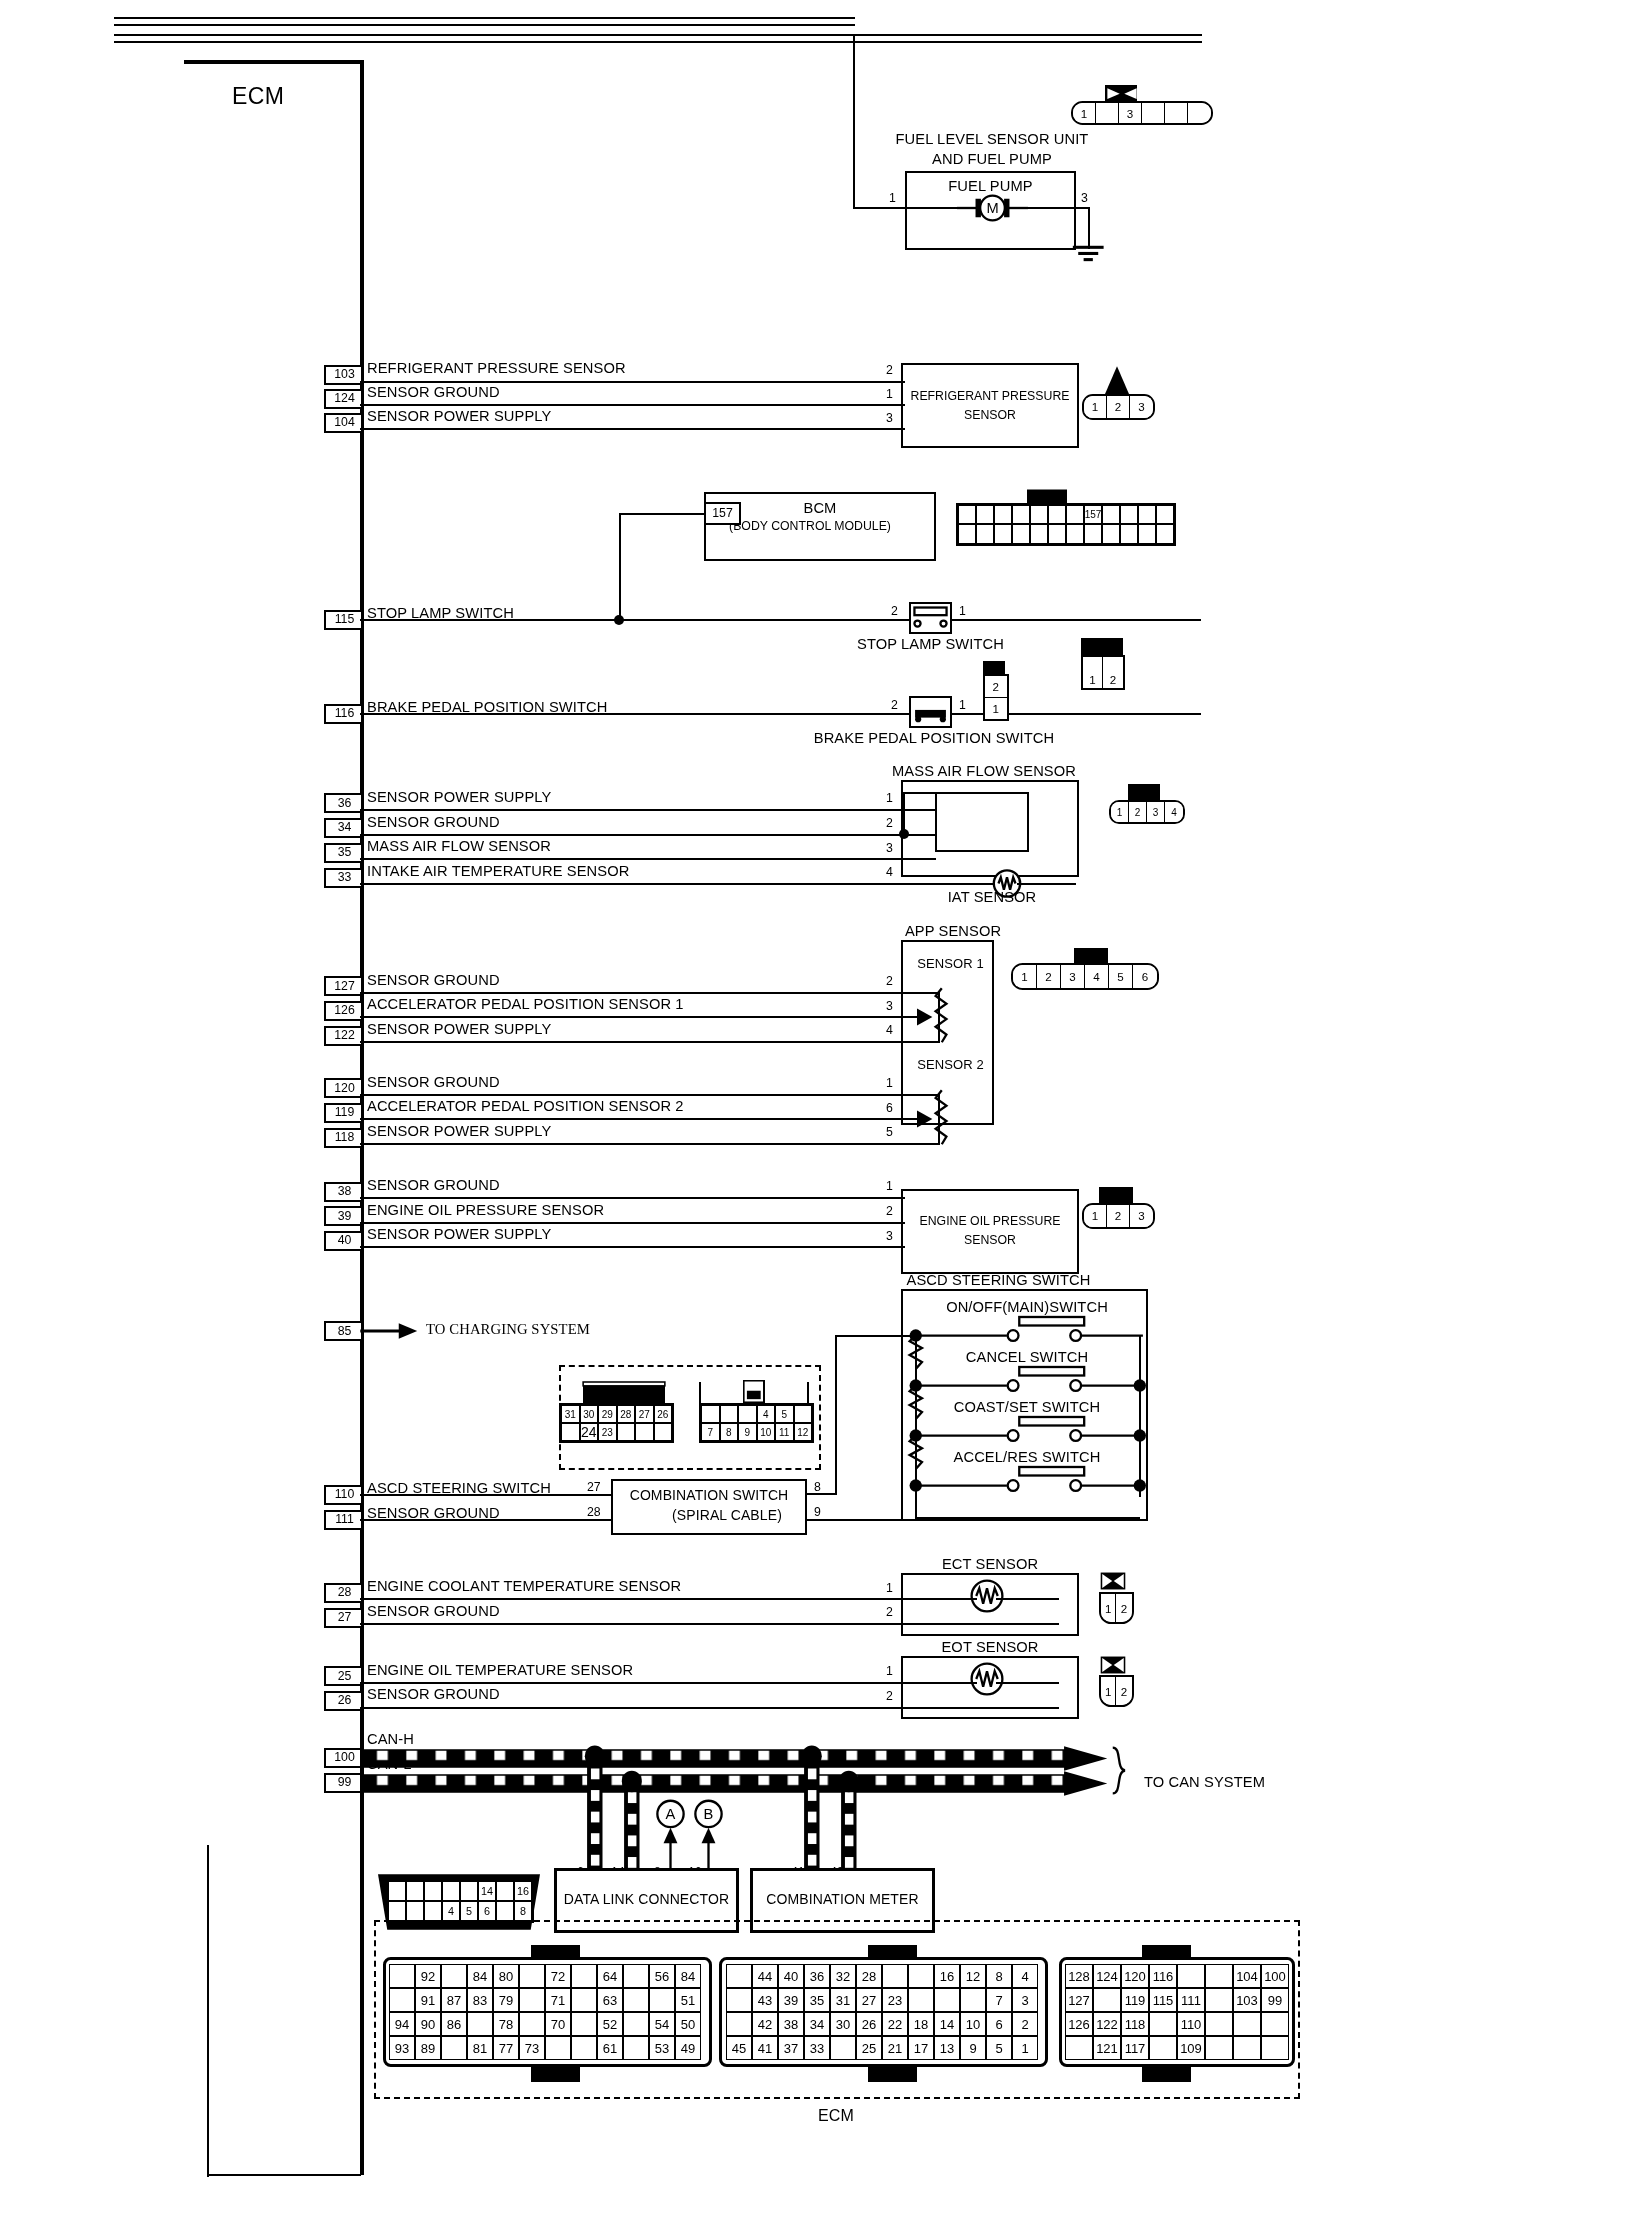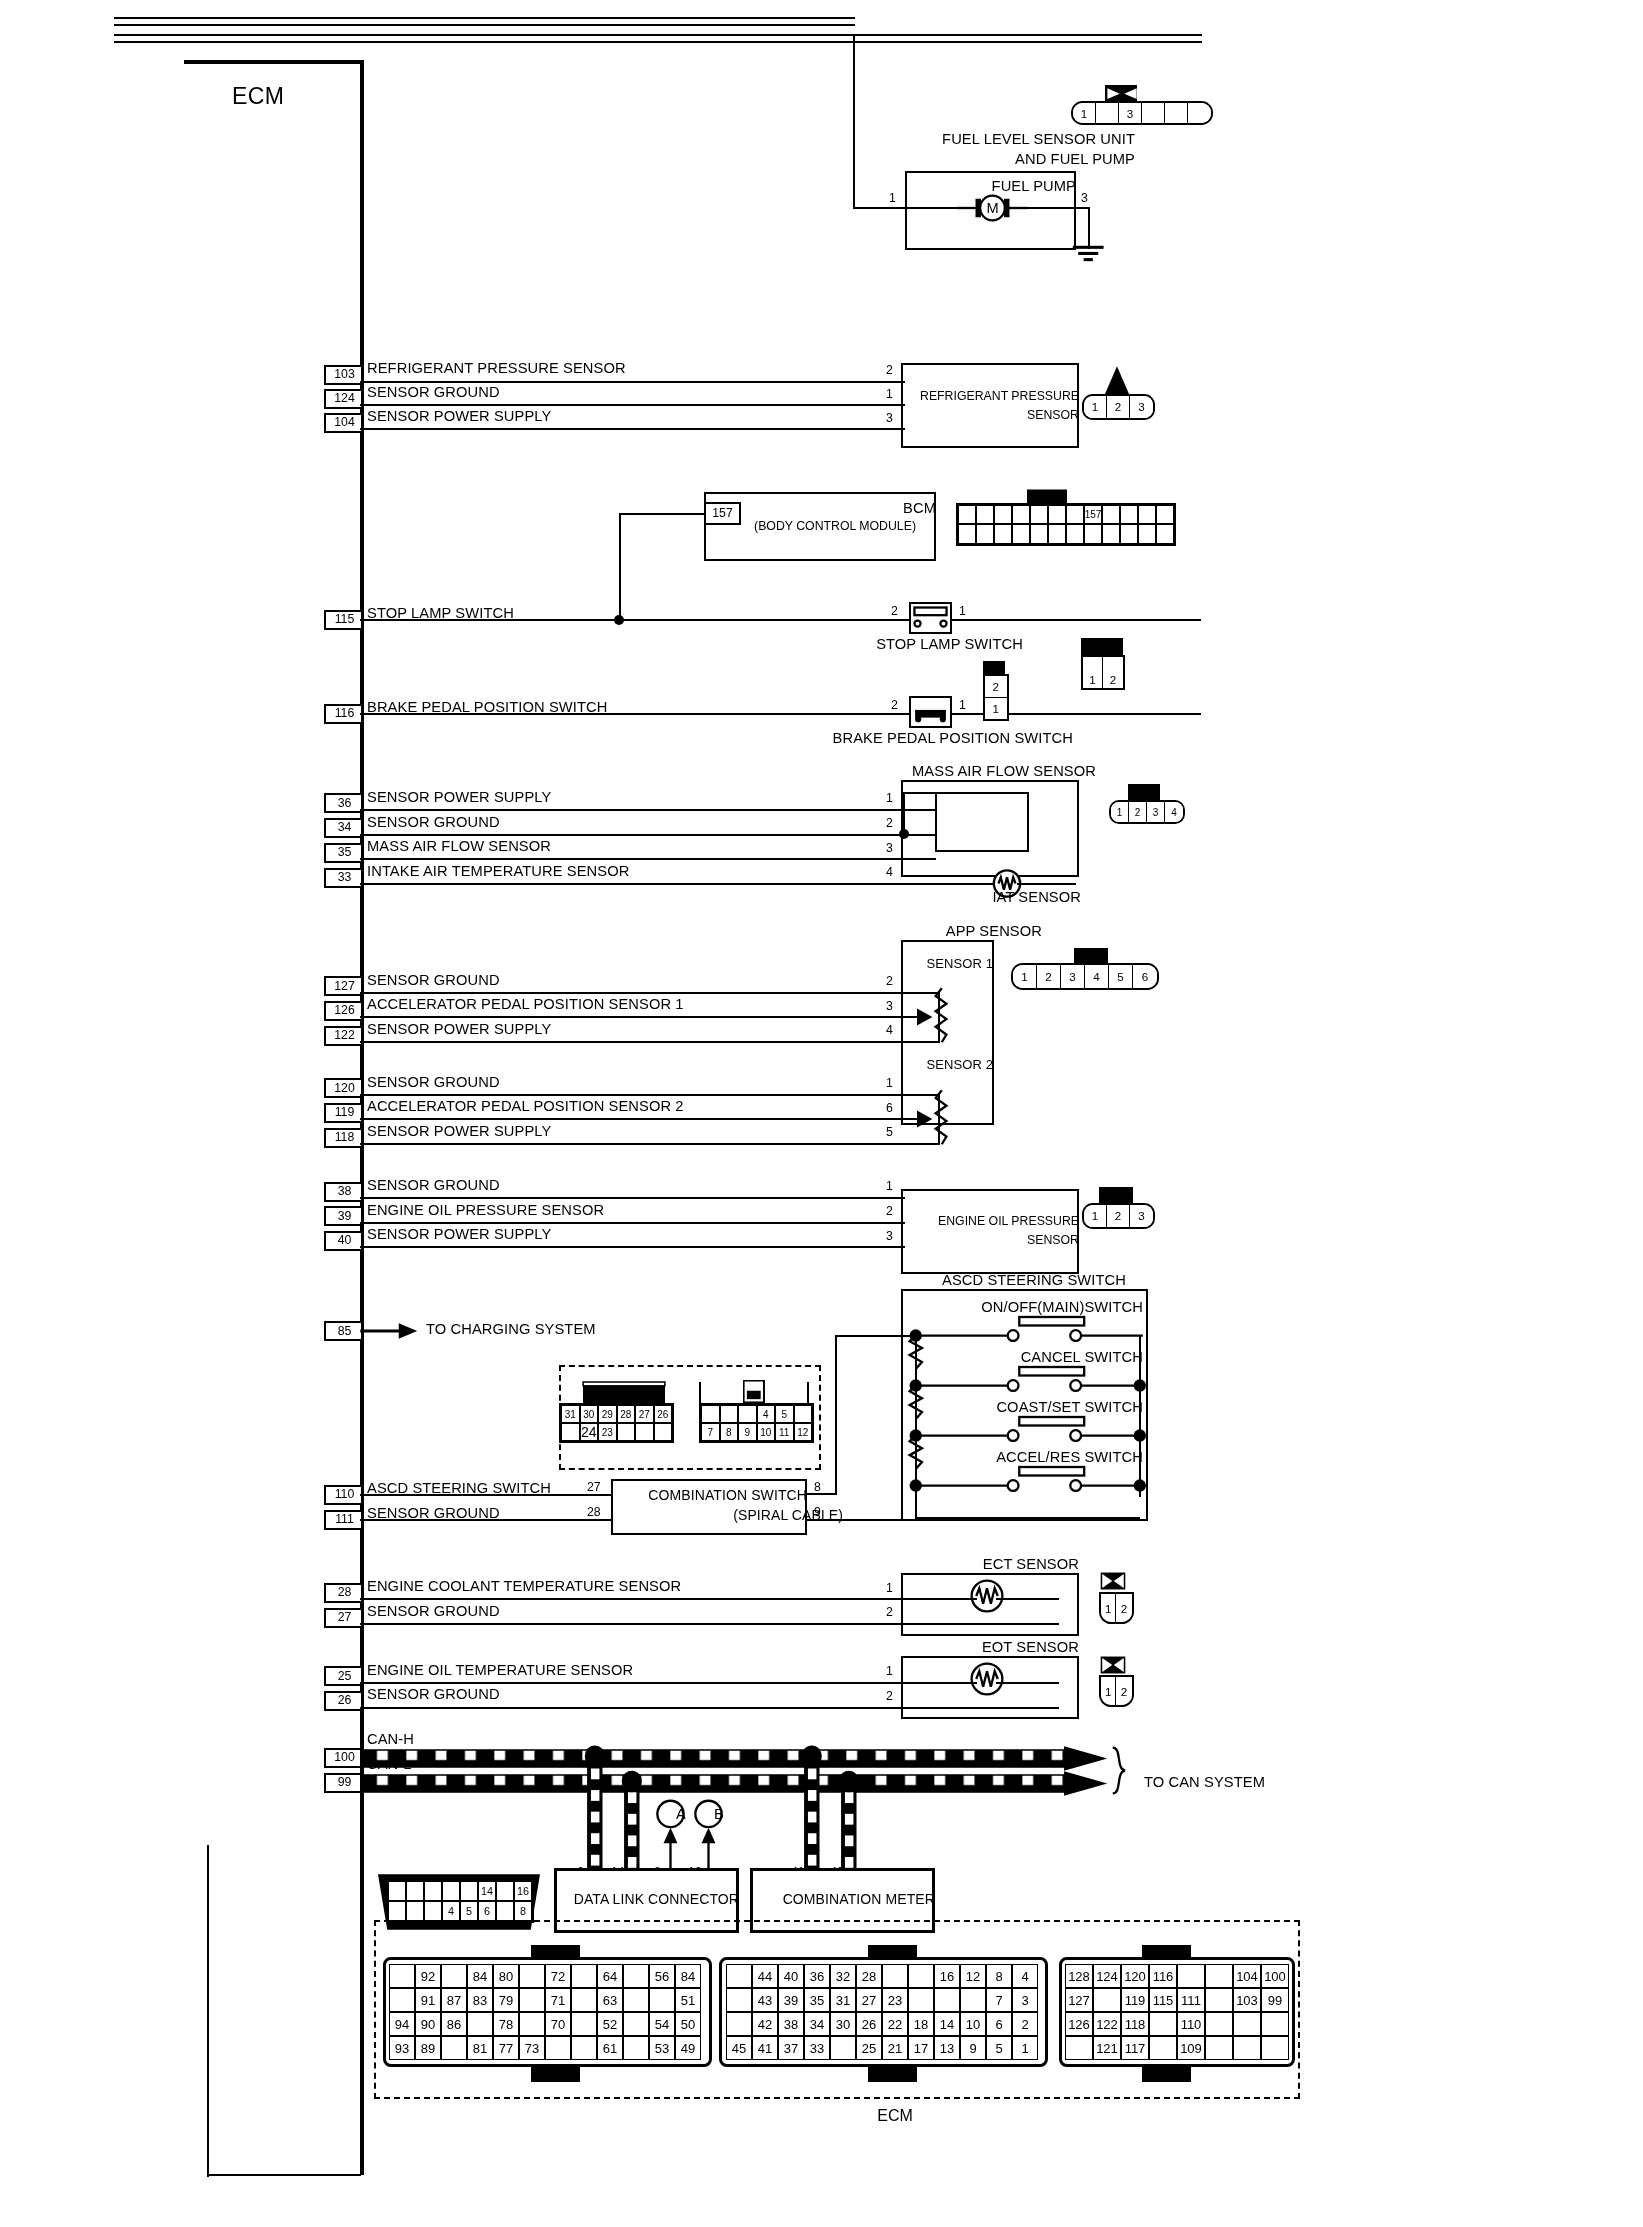--- a/index.html
+++ b/index.html
@@ -8,21 +8,21 @@
   .abs{position:absolute;}
   .ln{position:absolute;background:#000;}
   .h1{height:2.3px;}
   .h2{height:3.9px;}
   .v1{width:2.3px;}
   .v2{width:3.9px;}
   .box{position:absolute;border:2.3px solid #000;background:#fff;box-sizing:border-box;}
   .box2{position:absolute;border:3.1px solid #000;background:#fff;box-sizing:border-box;}
   .lbl{position:absolute;white-space:nowrap;font-size:14.7px;letter-spacing:0.1px;}
   .lbl-sm{position:absolute;white-space:nowrap;font-size:12.3px;}
-  .ctr{text-align:right;}
+  .ctr{text-align:center;}
   .ecmlabel{font-size:23px;letter-spacing:0.4px;}
   .dot{position:absolute;width:10px;height:10px;background:#000;border-radius:50%;}
   .conn{position:absolute;display:flex;background:#fff;}
   .conn .cell{border:1.5px solid #000;box-sizing:border-box;display:flex;align-items:center;
               justify-content:center;font-size:11.6px;background:#fff;}
   .blk{position:absolute;background:#000;}
   .grid{position:absolute;display:grid;}
   .grid .g{border:1.5px solid #000;box-sizing:border-box;display:flex;align-items:center;
            justify-content:center;font-size:13px;background:#fff;}
   .dash{position:absolute;box-sizing:border-box;border:2.3px dashed #000;}
@@ -348,21 +348,21 @@
     <div class="cell" style="width:23px;height:21.6px;border:none;border-right:1.5px solid #000;">2</div>
     <div class="cell" style="width:23px;height:21.6px;border:none;">3</div>
   </div>
 
   <div class="box" style="left:324px;top:1321px;width:39px;height:20px;"></div>
   <div class="lbl-sm" style="left:329px;top:1324px;width:31px;text-align:center;">85</div>
   <svg class="abs" style="left:360px;top:1321px;" width="59" height="20" viewBox="0 0 76 26">
     <line x1="0" y1="13" x2="54" y2="13" stroke="#000" stroke-width="4"></line>
     <polygon points="50,3 74,13 50,23" fill="#000"></polygon>
   </svg>
-  <div class="lbl" style="left:426px;top:1321px;">TO CHARGING SYSTEM</div>
+  <div class="lbl" style="left:426px;top:1321px;font-family:Liberation Serif, serif;">TO CHARGING SYSTEM</div>
 
   <div class="dash" style="left:559px;top:1365px;width:262px;height:105px;"></div>
 
   <div class="blk" style="left:583px;top:1382px;width:82px;height:21px;"></div>
   <svg class="abs" style="left:583px;top:1382px;" width="82" height="21.6" viewBox="0 0 106 28">
     <polygon points="0,28 53,5 106,28" fill="#000"></polygon>
     <rect x="0" y="0" width="106" height="5" fill="#fff" stroke="#000" stroke-width="2"></rect>
   </svg>
   <div class="grid" style="left:559px;top:1403px;grid-template-columns:repeat(6,18.5px);grid-template-rows:repeat(2,18px);border:2.3px solid #000;">
     <div class="g" style="font-size:10px;">31</div>

